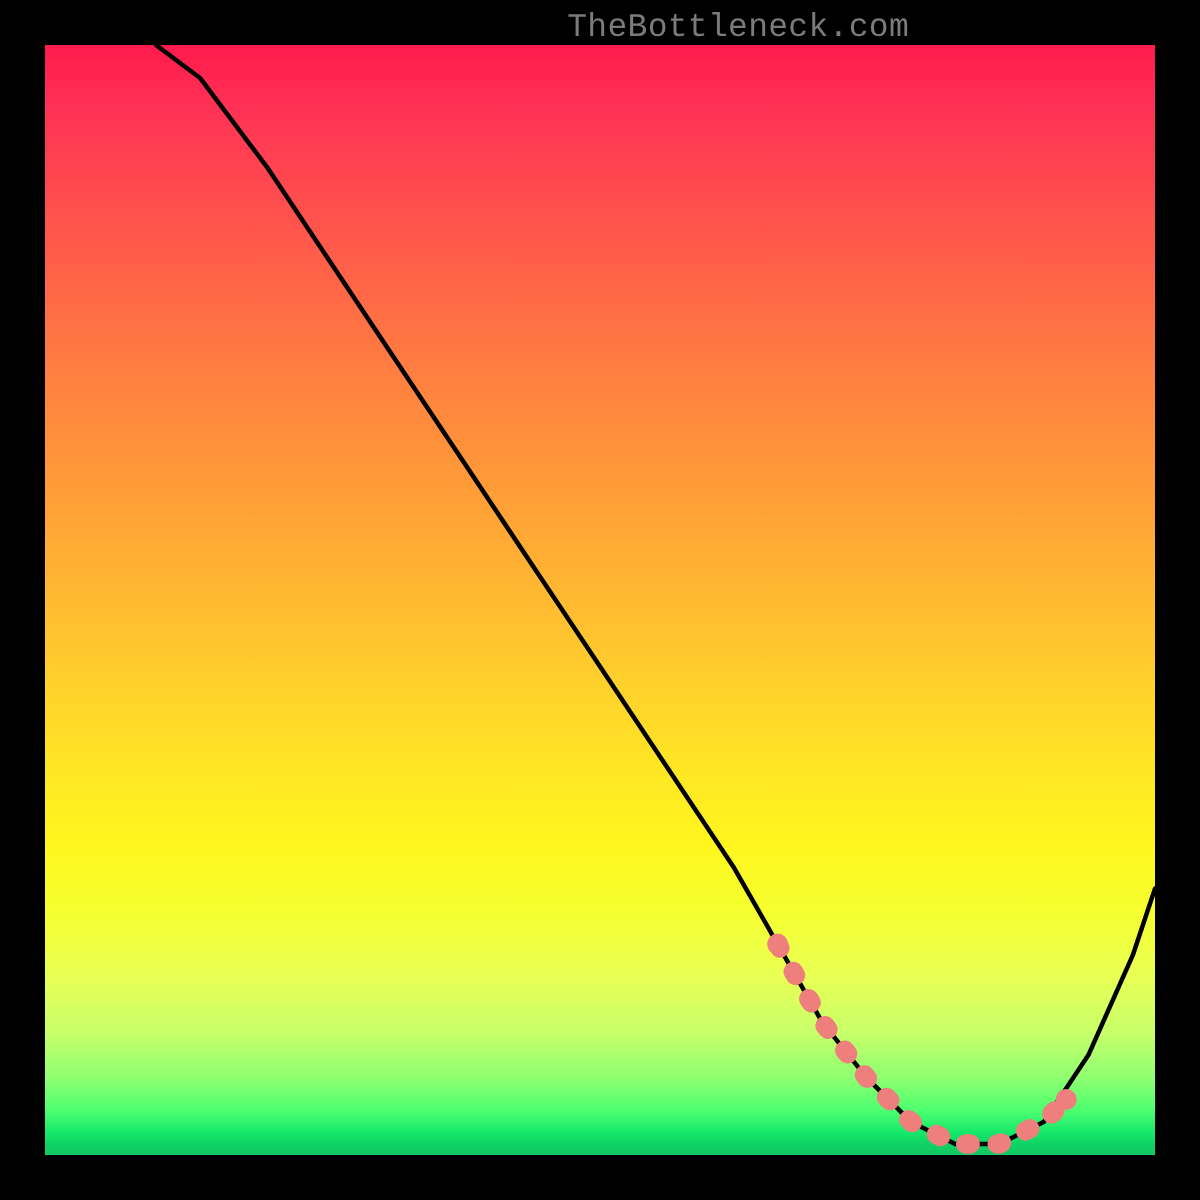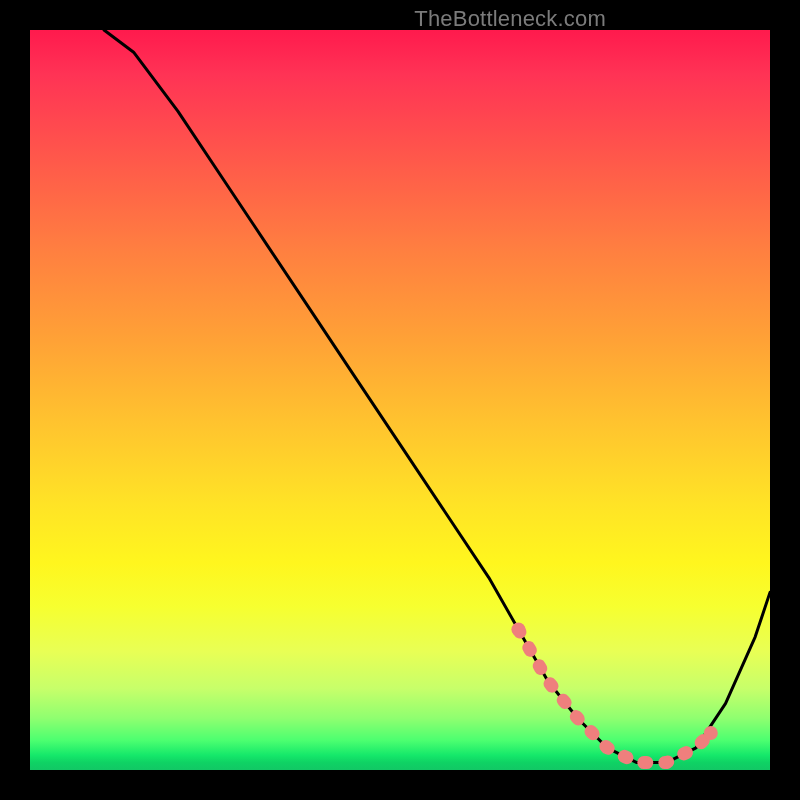--- a/index.html
+++ b/index.html
@@ -9,20 +9,21 @@
     height: 800px;
     background: #000;
     font-family: Arial, Helvetica, sans-serif;
     overflow: hidden;
   }
   .frame {
     position: relative;
     width: 634px;
     height: 800px;
     background: #000;
+    font-family: Liberation Mono, monospace;
   }
   .plot-area {
     position: absolute;
     left: 30px;
     top: 30px;
     width: 740px;
     height: 740px;
     
     background: linear-gradient(to bottom,
       #ff1a4d 0%,

